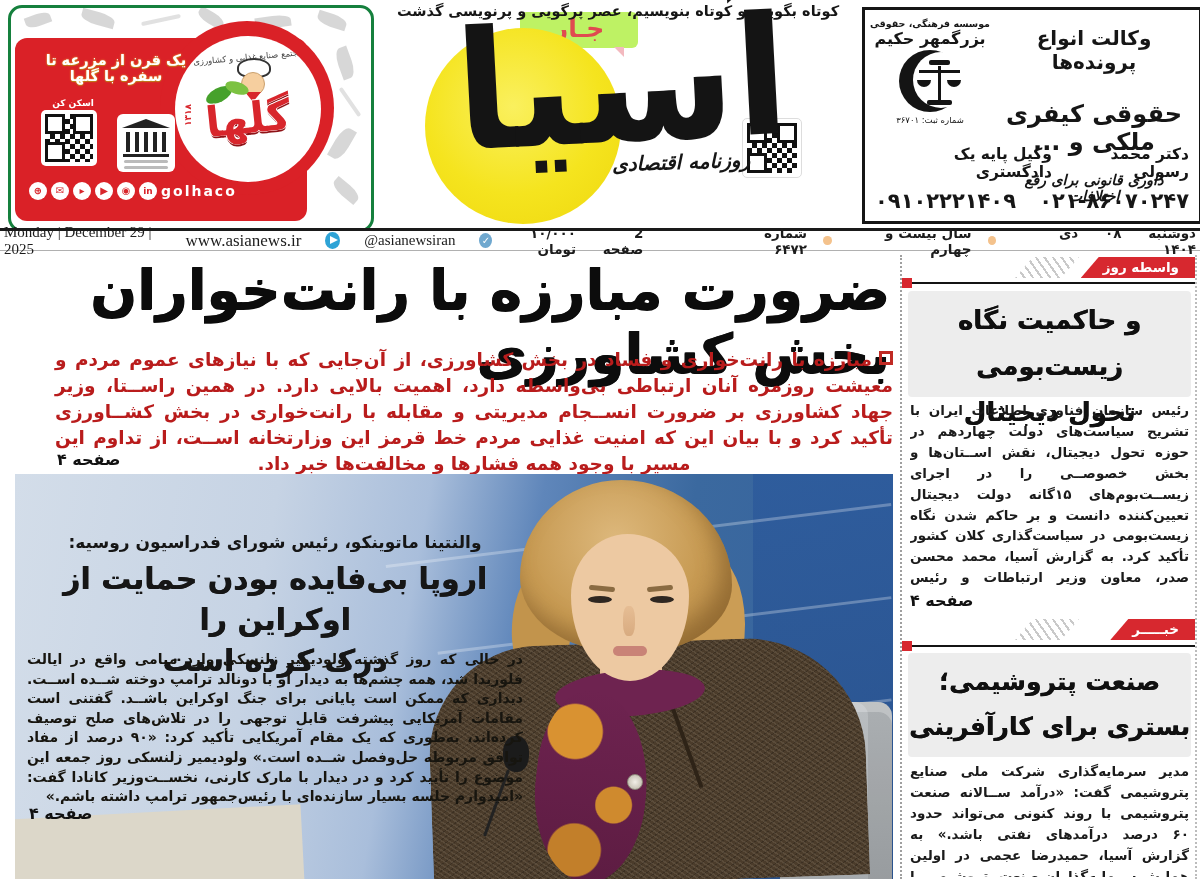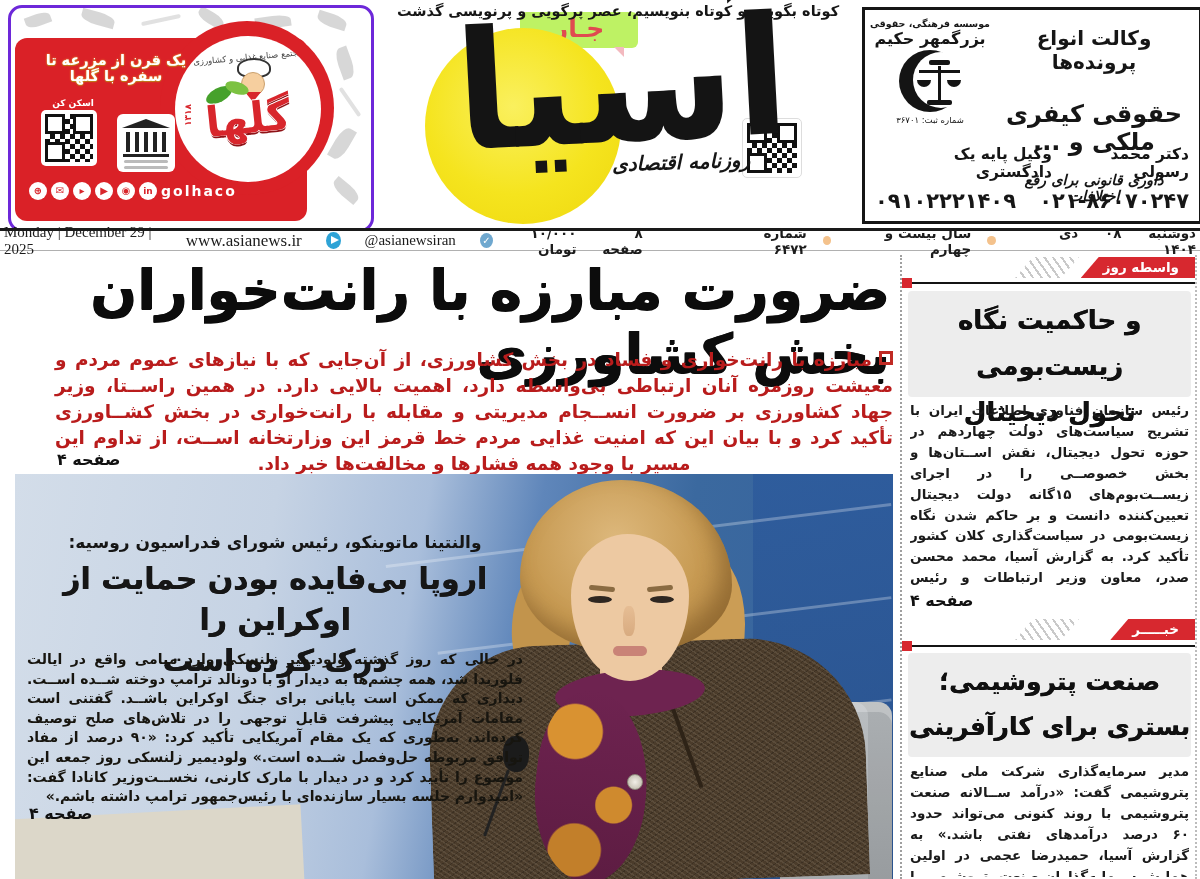--- a/index.html
+++ b/index.html
@@ -1,21 +1,21 @@
 <!DOCTYPE html>
 <html lang="fa"><head>
 <meta charset="utf-8">
 <style>
   html,body{margin:0;padding:0;background:#e8e8e8;}
   .page{position:relative;width:1200px;height:879px;margin:0 auto;background:#ffffff;overflow:hidden;
         font-family:"DejaVu Sans", sans-serif;color:#161616;}
   .abs{position:absolute;}
   .rtl{direction:rtl;}
   
-  .golha-card{left:8px;top:5px;width:360px;height:221px;background:#fff;border:3px solid #6d28d9;border-radius:14px;overflow:hidden;}
+  .golha-card{left:8px;top:5px;width:360px;height:221px;background:#fff;border:3px solid #15803d;border-radius:14px;overflow:hidden;}
   .spice{position:absolute;background:#c9c9c9;border-radius:0 50% 0 50%;opacity:.75;}
   .spice.stem{border-radius:2px;opacity:.55;}
   .golha-red{position:absolute;left:4px;top:30px;width:292px;height:183px;background:#da2127;border-radius:12px;}
   .golha-bulge{position:absolute;left:149px;top:13px;width:174px;height:174px;background:#da2127;border-radius:50%;}
   .golha-circle{position:absolute;left:164px;top:28px;width:146px;height:146px;background:#fff;border-radius:50%;overflow:hidden;}
   .golha-slogan{position:absolute;left:16px;top:44px;width:178px;text-align:center;color:#fff;font-weight:bold;font-size:14.5px;
     text-shadow:0 0 2px #f2c33d,0 1px 1px #a5690c;}
   .qr{background:#fff;border-radius:5px;padding:4px;}
   .qr-grid{width:100%;height:100%;background:
      repeating-conic-gradient(#111 0% 25%, #fff 0% 50%);
@@ -235,21 +235,21 @@
       <span>@asianewsiran</span>
       <span class="vf-badge">✓</span>
     </div>
     <div class="ib-right">
       <span class="datefa">دوشنبه ۰۸ دی ۱۴۰۴</span>
       <span class="dot"></span>
       <span>سال بیست و چهارم</span>
       <span class="dot"></span>
       <span>شماره ۶۴۷۲</span>
       <span style="width:60px;"></span>
-      <span>۸ صفحه</span>
+      <span>2 صفحه</span>
       <span>۱۰/۰۰۰ تومان</span>
     </div>
   </div>
 
   <div class="abs lead-hl">ضرورت مبارزه با رانت‌خواران بخش کشاورزی</div>
   <div class="abs lead-body"><span class="redsq"></span><span>مبارزه با رانت‌خواری و فساد در بخش کشاورزی، از آن‌جایی که با نیازهای عموم مردم و معیشت روزمره آنان ارتباطی بی‌واسطه دارد، اهمیت بالایی دارد. در همین راســتا، وزیر جهاد کشاورزی بر ضرورت انســجام مدیریتی و مقابله با رانت‌خواری در بخش کشــاورزی تأکید کرد و با بیان این که امنیت غذایی مردم خط قرمز این وزارتخانه اســت، از تداوم این مسیر با وجود همه فشارها و مخالفت‌ها خبر داد.</span></div>
   <div class="abs pageref" style="left:57px;top:450px;">صفحه ۴</div>
 
   <div class="abs photo">
     <div class="panel-dark"></div>

